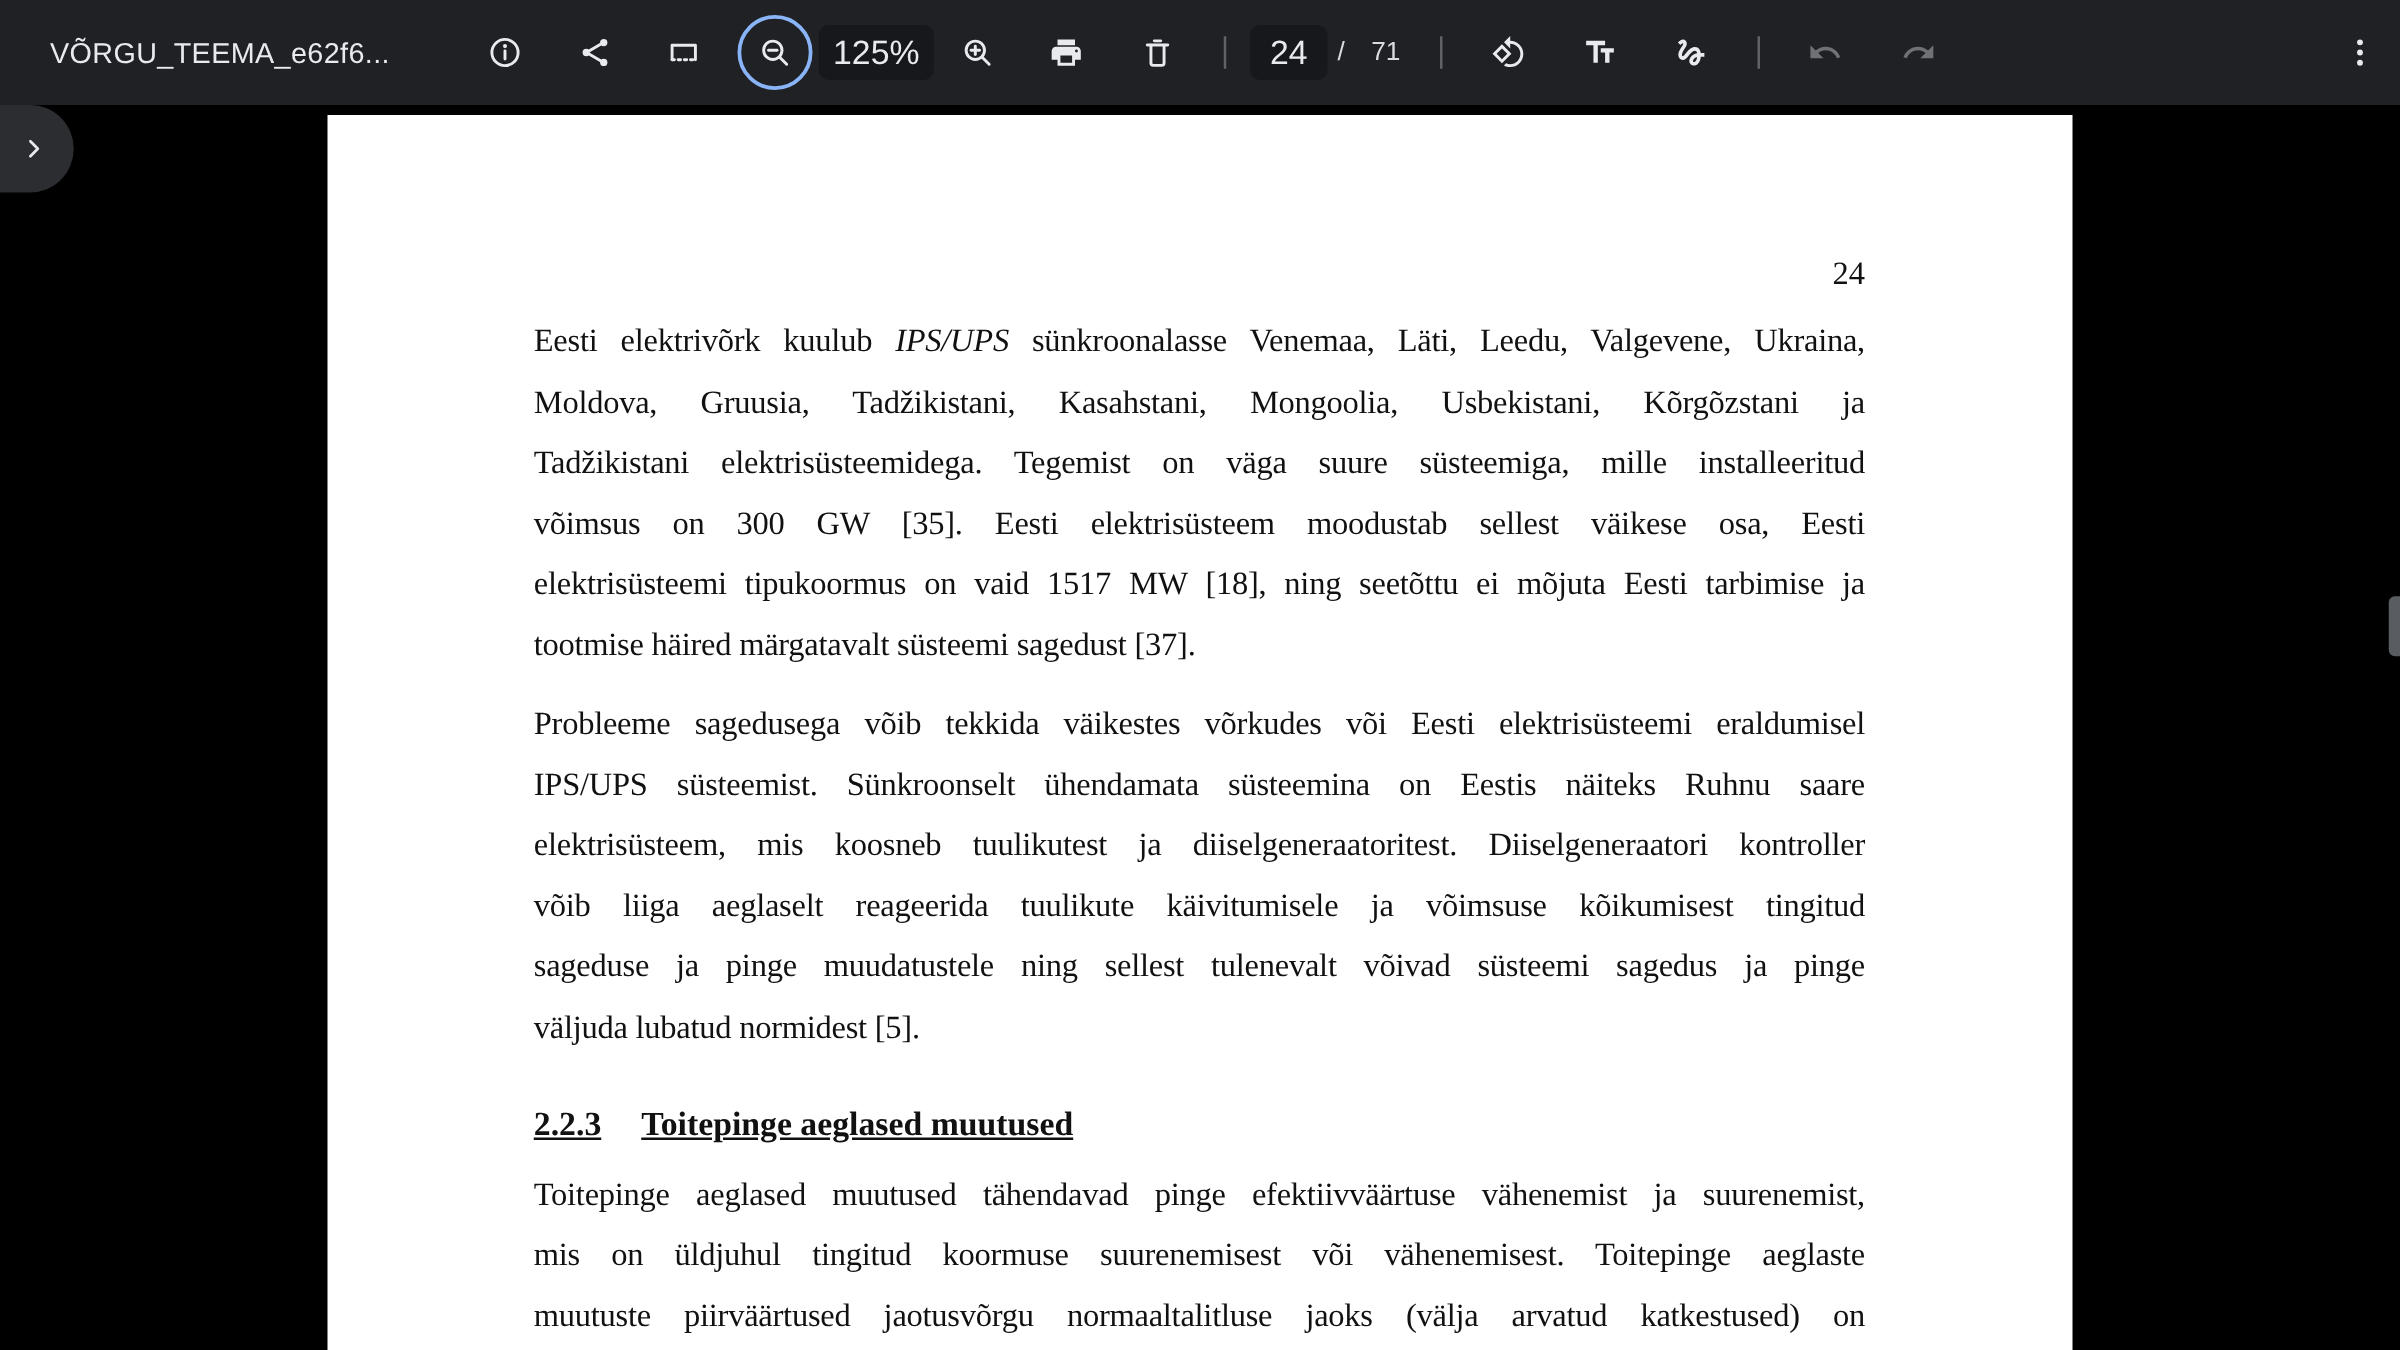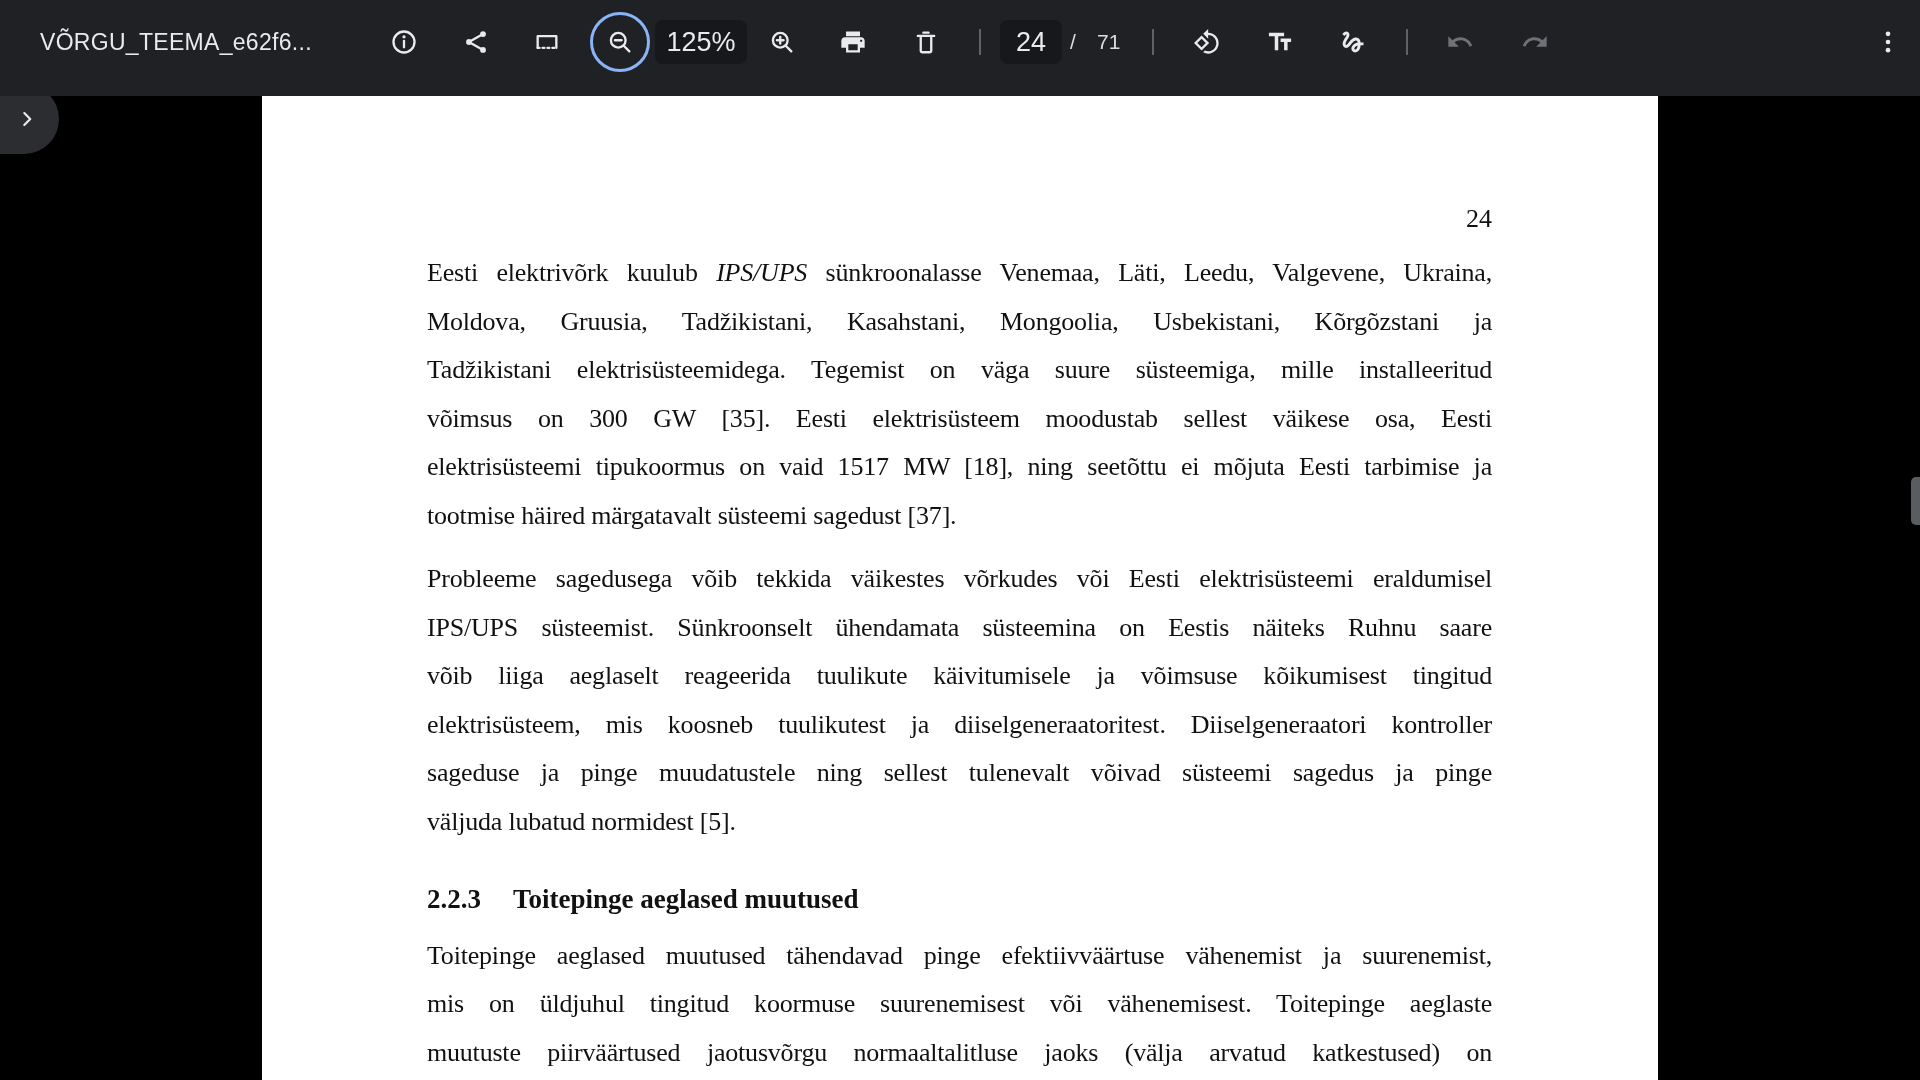--- a/index.html
+++ b/index.html
@@ -1,20 +1,20 @@
 <!DOCTYPE html>
 <html><head>
 <meta charset="utf-8">
 <style>
   * { margin:0; padding:0; box-sizing:border-box; }
   html,body { width:1920px; height:1080px; background:#000; overflow:hidden;
               font-family:"Liberation Sans", sans-serif; }
 
   
-  .toolbar { position:absolute; left:0; top:0; width:1920px; height:96px;
+  .toolbar { position:absolute; left:0; top:0; width:1920px; height:84px;
              background:#202124; z-index:5; }
   .tb-title { position:absolute; left:40px; top:0; height:84px; display:flex; align-items:center;
               color:#e8eaed; font-size:23px; letter-spacing:.3px; white-space:nowrap; }
   .tb-btn { position:absolute; top:14px; width:56px; height:56px; display:flex;
             align-items:center; justify-content:center; border:none; background:transparent;
             cursor:pointer; border-radius:50%; }
   .tb-btn svg { width:28px; height:28px; }
   .ic { stroke:#e8eaed; fill:none; stroke-width:2; stroke-linecap:round; stroke-linejoin:round; }
   .icf { fill:#e8eaed; stroke:none; } .muted .icf { fill:#6e7175; }
   .active-ring { position:absolute; left:-2px; top:-2px; width:60px; height:60px;
@@ -34,21 +34,21 @@
   
   .viewer { position:absolute; left:0; top:84px; width:1920px; height:996px; background:#000; }
   .page { position:absolute; left:262px; top:8px; width:1396px; height:988px; background:#fff;
           font-family:"Liberation Serif", serif; color:#111; }
   .pg-num { position:absolute; top:112px; right:166px; font-size:26px; }
   .doc-body { position:absolute; left:165px; top:157px; width:1065px; }
   .line { line-height:48.5px; font-size:26px; letter-spacing:-0.2px;
           text-align:justify; text-align-last:justify; }
   .line.last { text-align:left; text-align-last:left; }
   .para.p2 { margin-top:15px; }
-  .heading { margin-top:29px; line-height:48.5px; font-size:27px; font-weight:bold; }
+  .heading { margin-top:29px; line-height:48.5px; font-size:27px; font-weight:bold;text-decoration:underline; }
   .heading .h-num { margin-right:32px; }
   .para.p3 { margin-top:8px; }
 
   
   .scroll-thumb { position:absolute; right:0; top:393px; width:9px; height:48px;
                   background:#595c60; border-radius:5px 0 0 5px; cursor:pointer; }
 </style>
 </head>
 <body>
 
@@ -177,22 +177,22 @@
           <div class="line">Eesti elektrivõrk kuulub <i>IPS/UPS</i> sünkroonalasse Venemaa, Läti, Leedu, Valgevene, Ukraina,</div>
           <div class="line">Moldova, Gruusia, Tadžikistani, Kasahstani, Mongoolia, Usbekistani, Kõrgõzstani ja</div>
           <div class="line">Tadžikistani elektrisüsteemidega. Tegemist on väga suure süsteemiga, mille installeeritud</div>
           <div class="line">võimsus on 300 GW [35]. Eesti elektrisüsteem moodustab sellest väikese osa, Eesti</div>
           <div class="line">elektrisüsteemi tipukoormus on vaid 1517 MW [18], ning seetõttu ei mõjuta Eesti tarbimise ja</div>
           <div class="line last">tootmise häired märgatavalt süsteemi sagedust [37].</div>
         </div>
         <div class="para p2">
           <div class="line">Probleeme sagedusega võib tekkida väikestes võrkudes või Eesti elektrisüsteemi eraldumisel</div>
           <div class="line">IPS/UPS süsteemist. Sünkroonselt ühendamata süsteemina on Eestis näiteks Ruhnu saare</div>
+          <div class="line">elektrisüsteem, mis koosneb tuulikutest ja diiselgeneraatoritest. Diiselgeneraatori kontroller</div>
           <div class="line">võib liiga aeglaselt reageerida tuulikute käivitumisele ja võimsuse kõikumisest tingitud</div>
-          <div class="line">elektrisüsteem, mis koosneb tuulikutest ja diiselgeneraatoritest. Diiselgeneraatori kontroller</div>
           <div class="line">sageduse ja pinge muudatustele ning sellest tulenevalt võivad süsteemi sagedus ja pinge</div>
           <div class="line last">väljuda lubatud normidest [5].</div>
         </div>
         <div class="heading"><span class="h-num">2.2.3</span><span>Toitepinge aeglased muutused</span></div>
         <div class="para p3">
           <div class="line">Toitepinge aeglased muutused tähendavad pinge efektiivväärtuse vähenemist ja suurenemist,</div>
           <div class="line">mis on üldjuhul tingitud koormuse suurenemisest või vähenemisest. Toitepinge aeglaste</div>
           <div class="line">muutuste piirväärtused jaotusvõrgu normaaltalitluse jaoks (välja arvatud katkestused) on</div>
         </div>
       </div>

